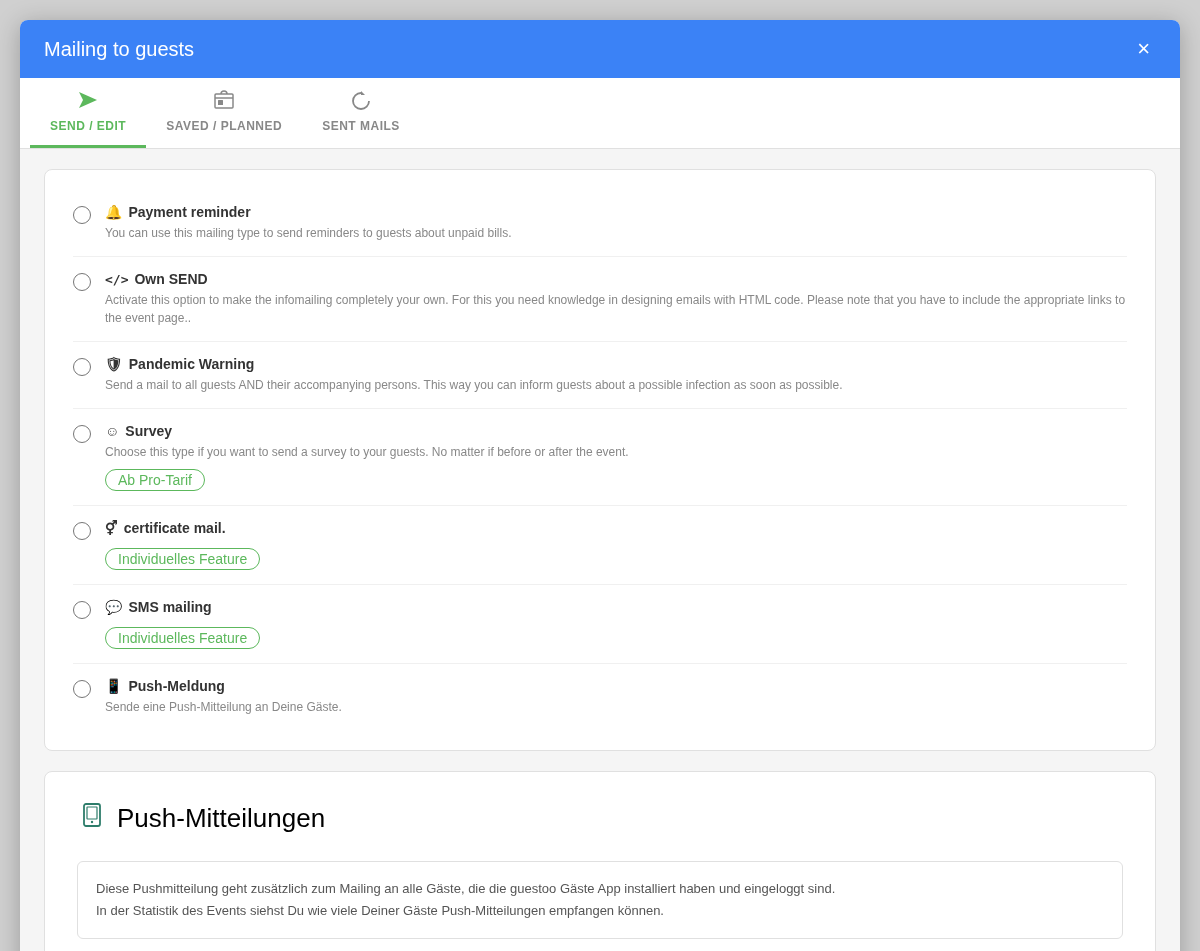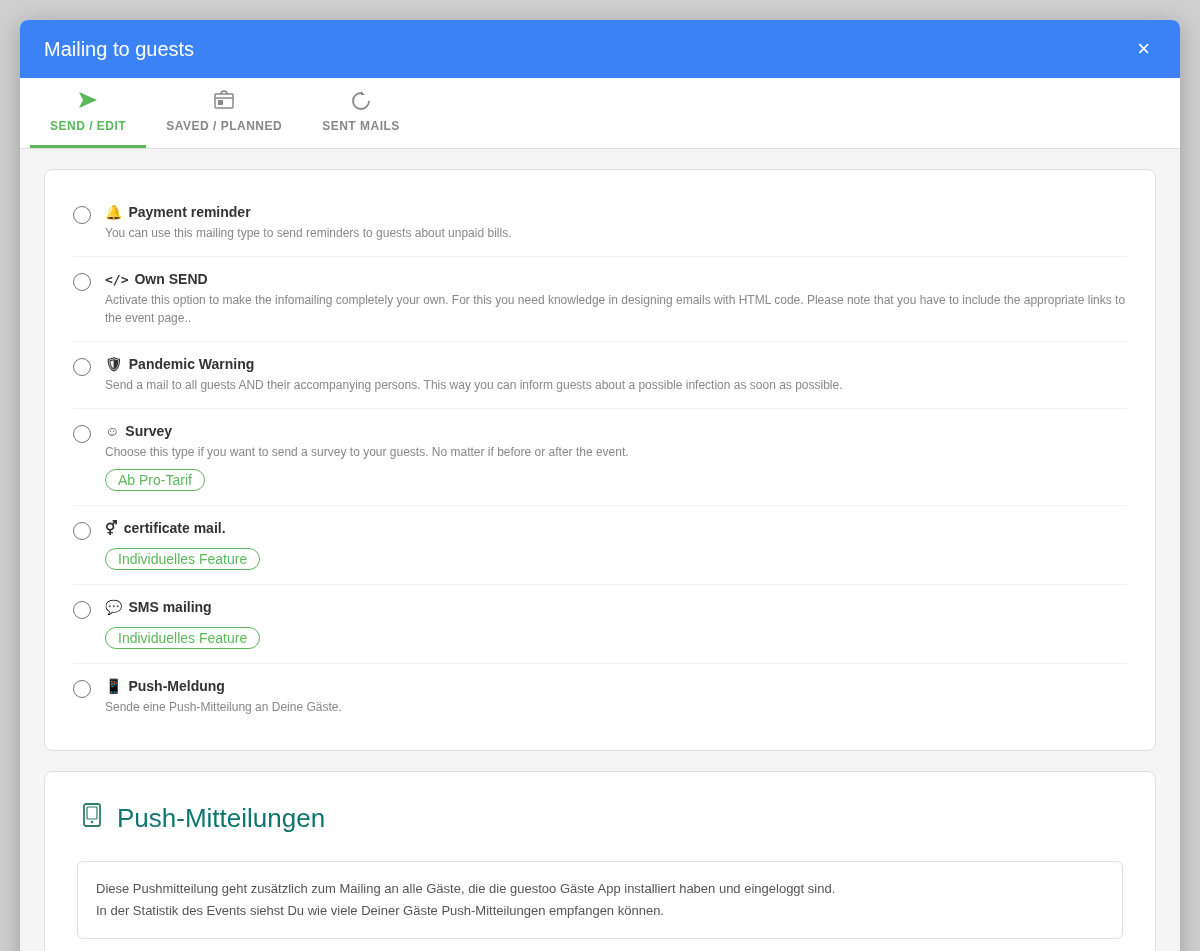--- a/index.html
+++ b/index.html
@@ -134,21 +134,21 @@
       border: 1px solid #e0e0e0;
       padding: 28px 32px;
       margin-bottom: 20px;
     }
     .push-title {
       display: flex;
       align-items: center;
       gap: 10px;
       font-size: 26px;
       font-weight: 400;
-      color: #0f766e;
+      color: #000000;
       margin-bottom: 24px;
     }
     .push-info {
       font-size: 13px;
       color: #555;
       line-height: 1.7;
       margin-bottom: 24px;
       border: 1px solid #e0e0e0;
       border-radius: 6px;
       padding: 16px 18px;

